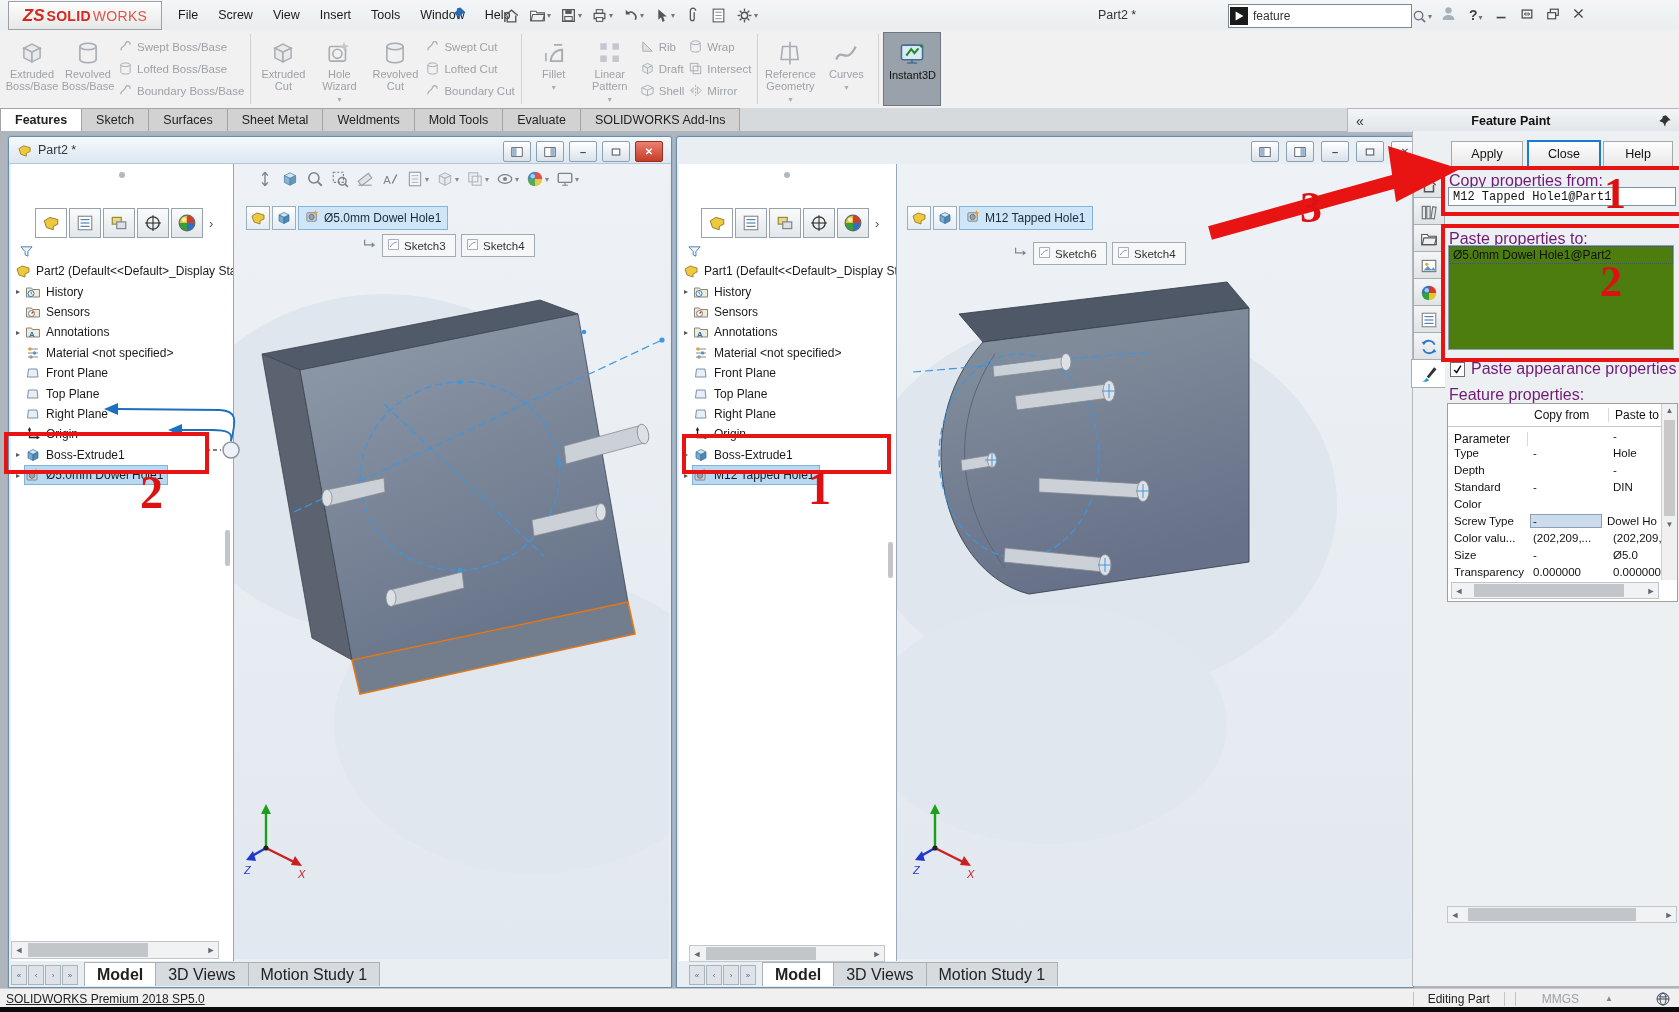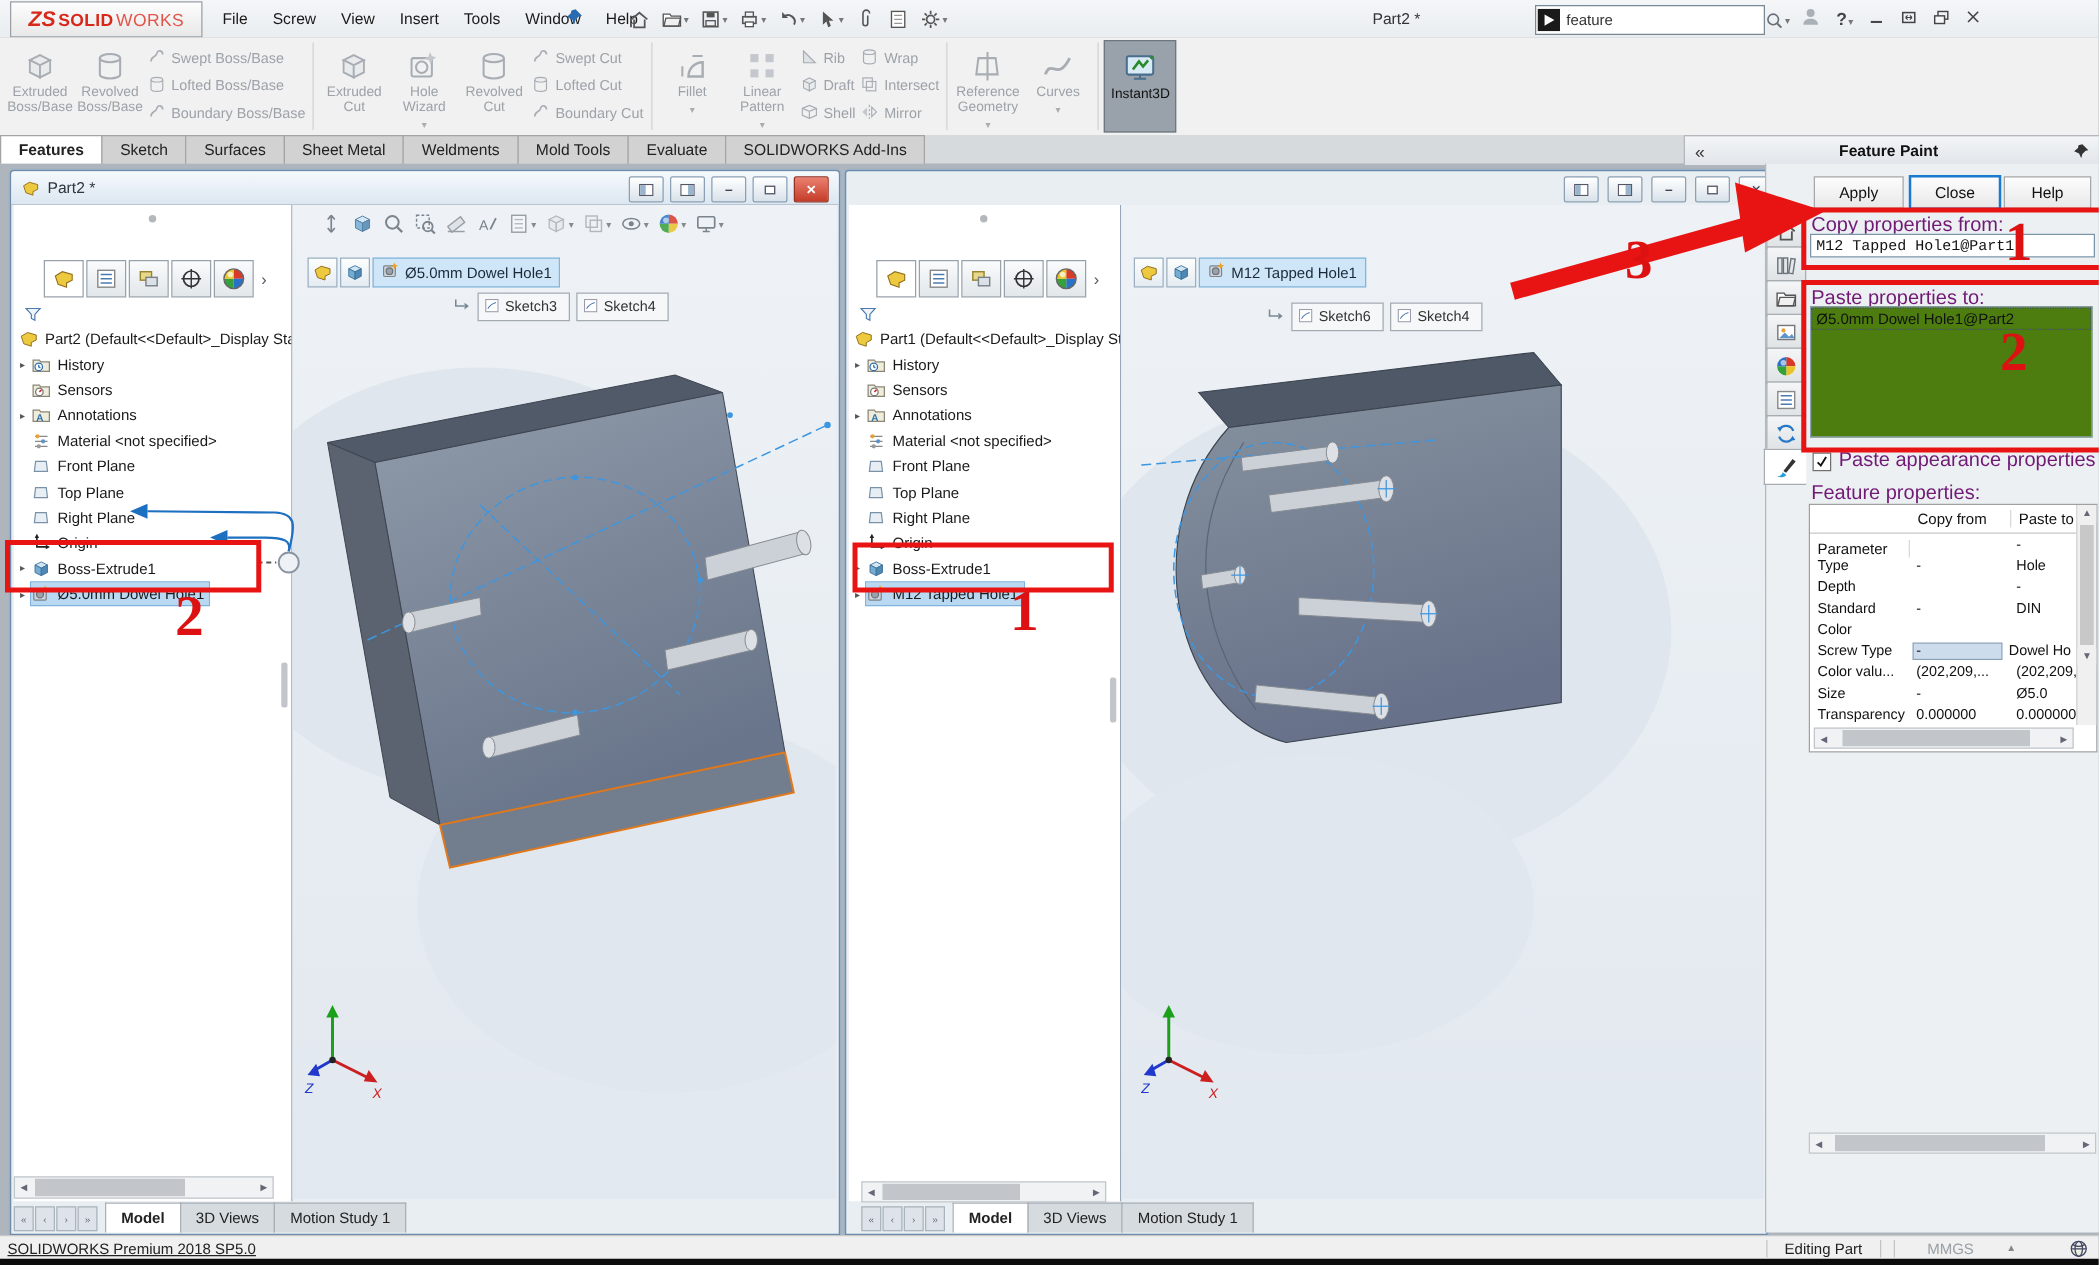--- a/index.html
+++ b/index.html
@@ -57,21 +57,21 @@
   .row-main{display:flex;align-items:center;gap:3px;padding:1px 4px 1px 0;}
   .tree-row.selected .row-main{background:#b9d9f2;outline:1px solid #7fb2dc;}
   .tr-label{font-size:12px;color:#1a1a1a;}
   .hsbar{background:#f0f2f4;border:1px solid #c0c6cc;display:flex;align-items:center;}
   .hsbar .ar{width:14px;text-align:center;color:#667;font-size:9px;}
   .hsbar .track{flex:1;height:100%;position:relative;}
   .hsbar .thumb{position:absolute;top:1px;bottom:1px;background:#c2c6ca;}
   .doctabs{display:flex;align-items:flex-end;height:25px;}
   .dnav{display:flex;gap:1px;margin-right:6px;margin-bottom:1px;}
   .dnav span{width:14px;height:18px;border:1px solid #aab4bc;background:#dde3e8;color:#667;font-size:8px;display:flex;align-items:center;justify-content:center;}
-  .dtab{height:23px;line-height:23px;padding:0 12px;border:1px solid #a8b0b8;border-bottom:none;background:#d6dbdf;font-size:12px;color:#222;margin-right:-1px;}
+  .dtab{height:23px;line-height:23px;padding:0 12px;border:1px solid #a8b0b8;border-bottom:none;background:#d6dbdf;font-size:16px;color:#222;margin-right:-1px;}
   .dtab.active{background:#fff;font-weight:bold;}
   .viewport{background:linear-gradient(#eef2f6,#e2e8ef);}
   .hud{display:flex;align-items:center;gap:7px;}
   .hud .hic{display:flex;align-items:center;opacity:.85;}
   .crumbs{display:flex;align-items:center;gap:2px;}
   .chip{width:22px;height:22px;border:1px solid #9ab0c2;background:linear-gradient(#fdfefe,#e4ecf2);display:flex;align-items:center;justify-content:center;}
   .chip-label{height:22px;border:1px solid #84b4d8;background:#cfe6f8;display:flex;align-items:center;gap:4px;padding:0 6px;font-size:12px;color:#1a2a38;}
   .skchip{width:64px;height:21px;border:1px solid #a2aab2;background:#f5f7f9;display:flex;align-items:center;gap:4px;padding:0 4px;font-size:11.5px;color:#333;}
   .splitthumb{width:5px;border-radius:2px;background:#c2c6ca;}
   

